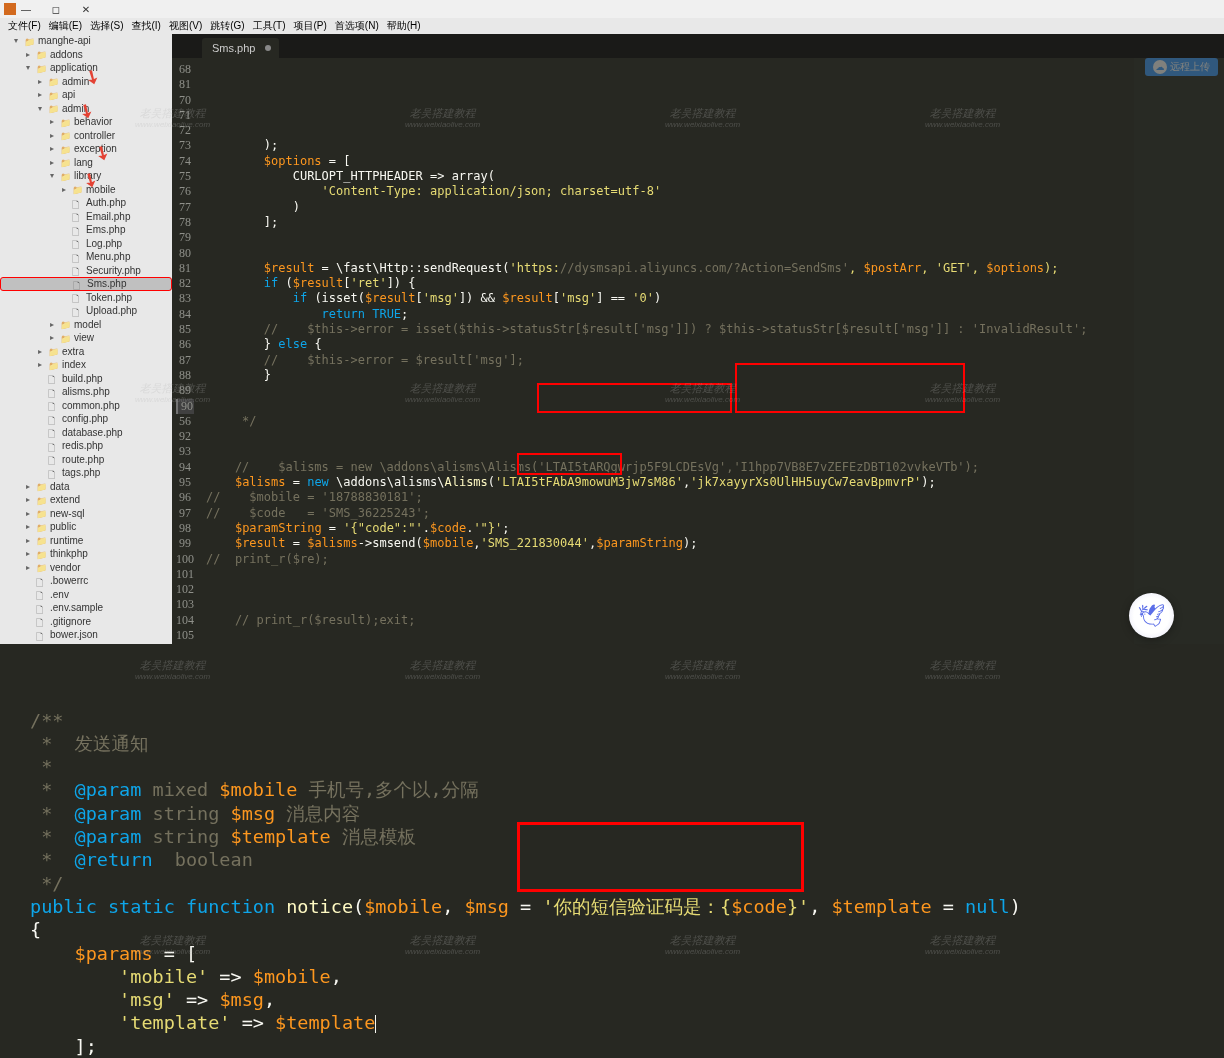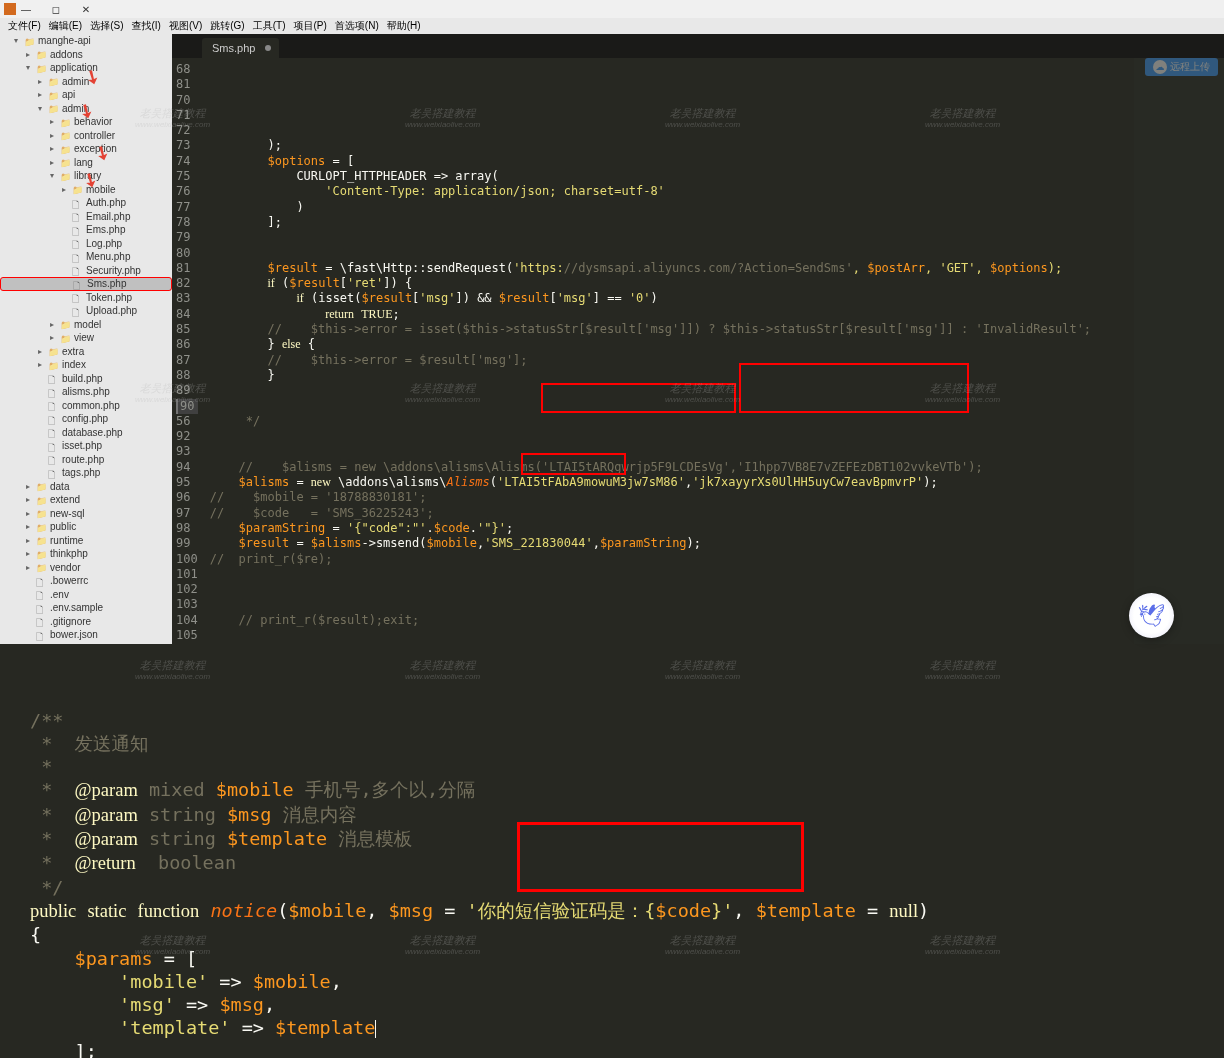--- a/index.html
+++ b/index.html
@@ -34,29 +34,29 @@
     
     
     .editor-wrap { flex: 1; display: flex; flex-direction: column; background: #272822; position: relative; }
     .tab-bar { background: #1a1a18; height: 24px; display: flex; align-items: flex-end; padding-left: 30px; }
     .file-tab { background: #272822; color: #ccc; padding: 4px 24px 4px 10px; font-size: 11px; position: relative; border-radius: 3px 3px 0 0; }
     .file-tab .dot { position: absolute; right: 8px; top: 7px; width: 6px; height: 6px; border-radius: 50%; background: #888; }
     .cloud-badge { position: absolute; right: 6px; top: 24px; background: #3b9cff; color: #fff; padding: 2px 8px; border-radius: 3px; font-size: 10px; display: flex; align-items: center; gap: 3px; }
     .cloud-icon-circle { background: #fff; color: #3b9cff; border-radius: 50%; width: 14px; height: 14px; display: inline-flex; align-items: center; justify-content: center; font-size: 9px; }
     
     .code-area { flex: 1; display: flex; font-family: Consolas, monospace; font-size: 12px; line-height: 15.3px; overflow: hidden; position: relative; }
-    .gutter { background: #272822; color: #8f908a; text-align: left; padding: 4px 8px 4px 4px; user-select: none; }
+    .gutter { background: #272822; color: #8f908a; text-align: center; padding: 4px 8px 4px 4px; user-select: none; font-family: Liberation Serif, serif; }
     .gutter .ln { height: 15.3px; }
     .gutter .marked { background: #404040; border-left: 2px solid #737373; padding-left: 2px; }
     .code-content { flex: 1; padding: 4px 0; color: #f8f8f2; white-space: pre; position: relative; }
     .code-line { height: 15.3px; padding-left: 4px; }
     
     
-    .kw { color: #fef9c3; font-family: Liberation Serif, serif; } .str { color: #e6db74; } .cm { color: #75715e; }
-    .var { color: #fd971f; } .cls { color: #f97316; font-style: italic; }
+    .kw { color: #0ea5e9; } .str { color: #e6db74; } .cm { color: #75715e; }
+    .var { color: #fd971f; } .cls { color: #fef9c3; }
     
     .minimap { width: 90px; background: #2a2b26; opacity: 0.6; }
     .scrollbar-h { height: 8px; background: #3a3a36; position: absolute; bottom: 0; left: 172px; right: 0; }
     .scrollbar-thumb { background: #6a6a64; height: 100%; width: 230px; margin-left: 170px; }
     
     .red-box { position: absolute; border: 2px solid red; background: transparent; pointer-events: none; }
     
     
     .bottom-code { background: #272822; font-family: Consolas, monospace; font-size: 18.5px; line-height: 23.3px; padding: 18px 30px; color: #f8f8f2; white-space: pre; position: relative; height: 414px; }
     .bottom-code .red-box2 { position: absolute; border: 3px solid red; }
@@ -246,21 +246,21 @@
         <span>config.php</span>
       </div>
       <div class="tree-item indent-3">
         <span class="tree-toggle"></span>
         <span class="file-icon"></span>
         <span>database.php</span>
       </div>
       <div class="tree-item indent-3">
         <span class="tree-toggle"></span>
         <span class="file-icon"></span>
-        <span>isset.php</span>
+        <span>redis.php</span>
       </div>
       <div class="tree-item indent-3">
         <span class="tree-toggle"></span>
         <span class="file-icon"></span>
         <span>route.php</span>
       </div>
       <div class="tree-item indent-3">
         <span class="tree-toggle"></span>
         <span class="file-icon"></span>
         <span>tags.php</span>

